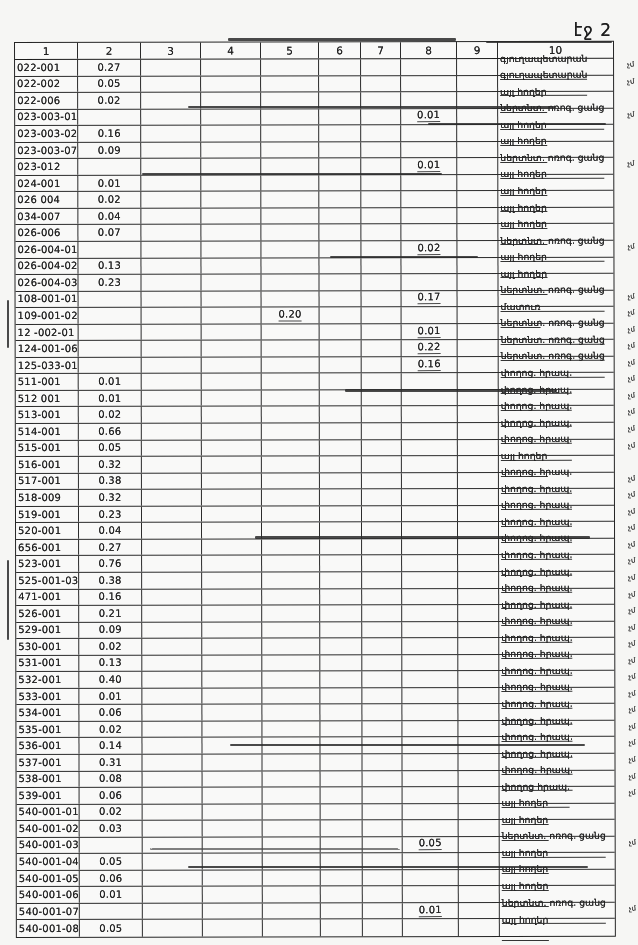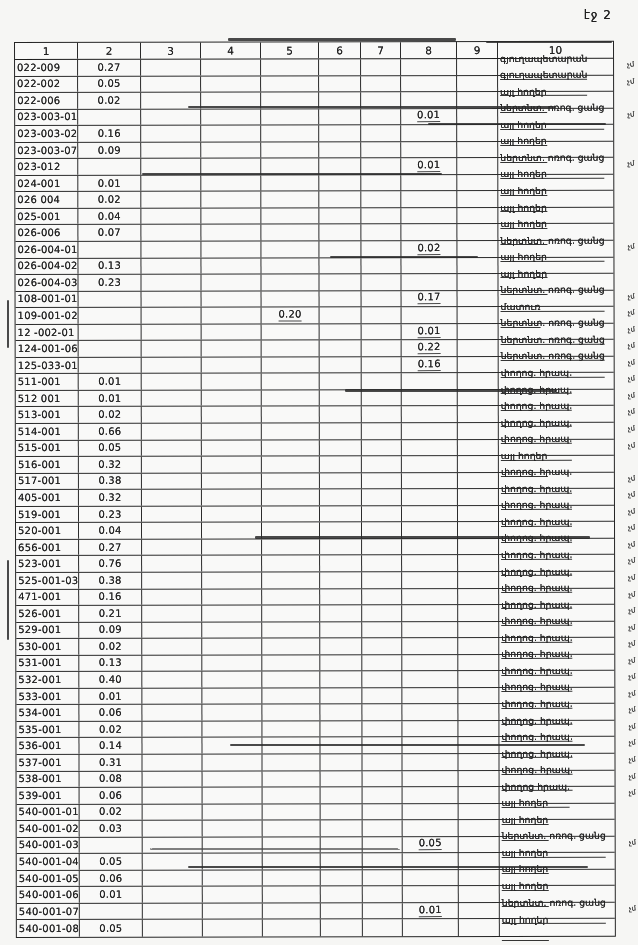--- a/index.html
+++ b/index.html
@@ -3,22 +3,22 @@
 <meta charset="utf-8">
 <style>
   html,body{margin:0;padding:0;}
   body{
     width:638px;height:945px;position:relative;overflow:hidden;
     background:#f6f6f4;
     font-family:"DejaVu Sans", sans-serif;
     color:#262626;
   }
   .page-label{
-    position:absolute;top:8px;right:26px;
-    font-size:12px;color:#1f1f1f;letter-spacing:1px;
+    position:absolute;top:20px;right:26px;
+    font-size:17px;color:#1f1f1f;letter-spacing:1px;
     text-shadow:0 0 .5px #333;
   }
   .table-wrap{
     position:absolute;left:14px;top:42px;width:598px;
     border:1.5px solid #252525;
     background:rgba(255,255,255,.35);
     transform:rotate(-0.12deg);transform-origin:top left;
     box-sizing:content-box;
   }
   .thead{display:flex;height:16px;border-bottom:1.8px solid #1d1d1d;}
@@ -72,21 +72,21 @@
       <div class="th c5">5</div>
       <div class="th c6">6</div>
       <div class="th c7">7</div>
       <div class="th c8">8</div>
       <div class="th c9">9</div>
       <div class="th c10">10</div>
     </div>
   <div class="tbody">
       <div class="tr">
     <div class="td c1">
-          <span class="filled">022-009</span>
+          <span class="filled">022-001</span>
         </div>
     <div class="td c2 num">
           <span class="filled">0.27</span>
         </div>
     <div class="td c3"></div>
     <div class="td c4"></div>
     <div class="td c5 num">
           <span></span>
         </div>
     <div class="td c6"></div>
@@ -279,21 +279,21 @@
           <span></span>
         </div>
     <div class="td c9"></div>
     <div class="td c10">
           <span class="filled">այլ հողեր</span>
         </div>
 
   </div>
       <div class="tr">
     <div class="td c1">
-          <span class="filled">025-001</span>
+          <span class="filled">034-007</span>
         </div>
     <div class="td c2 num">
           <span class="filled">0.04</span>
         </div>
     <div class="td c3"></div>
     <div class="td c4"></div>
     <div class="td c5 num">
           <span></span>
         </div>
     <div class="td c6"></div>
@@ -670,21 +670,21 @@
           <span></span>
         </div>
     <div class="td c9"></div>
     <div class="td c10">
           <span class="filled">փողոց. հրապ.</span>
         </div>
     <span class="mark">չմ</span>
   </div>
       <div class="tr">
     <div class="td c1">
-          <span class="filled">405-001</span>
+          <span class="filled">518-009</span>
         </div>
     <div class="td c2 num">
           <span class="filled">0.32</span>
         </div>
     <div class="td c3"></div>
     <div class="td c4"></div>
     <div class="td c5 num">
           <span></span>
         </div>
     <div class="td c6"></div>

